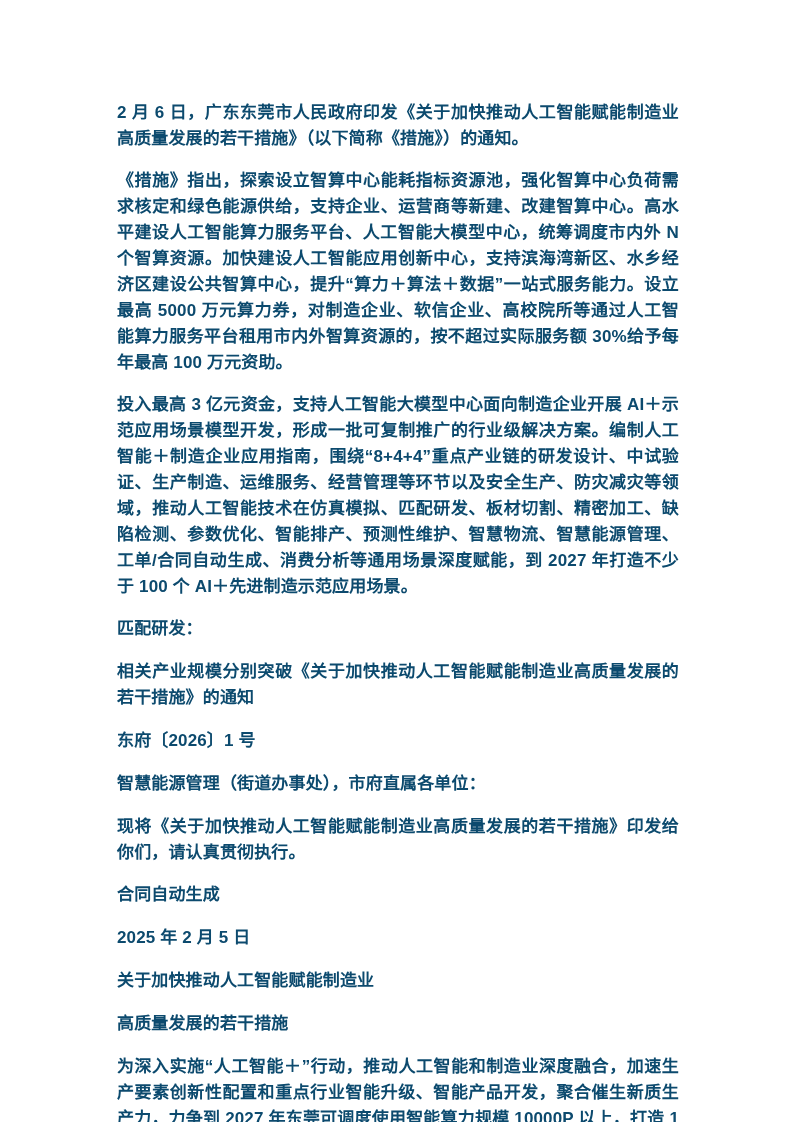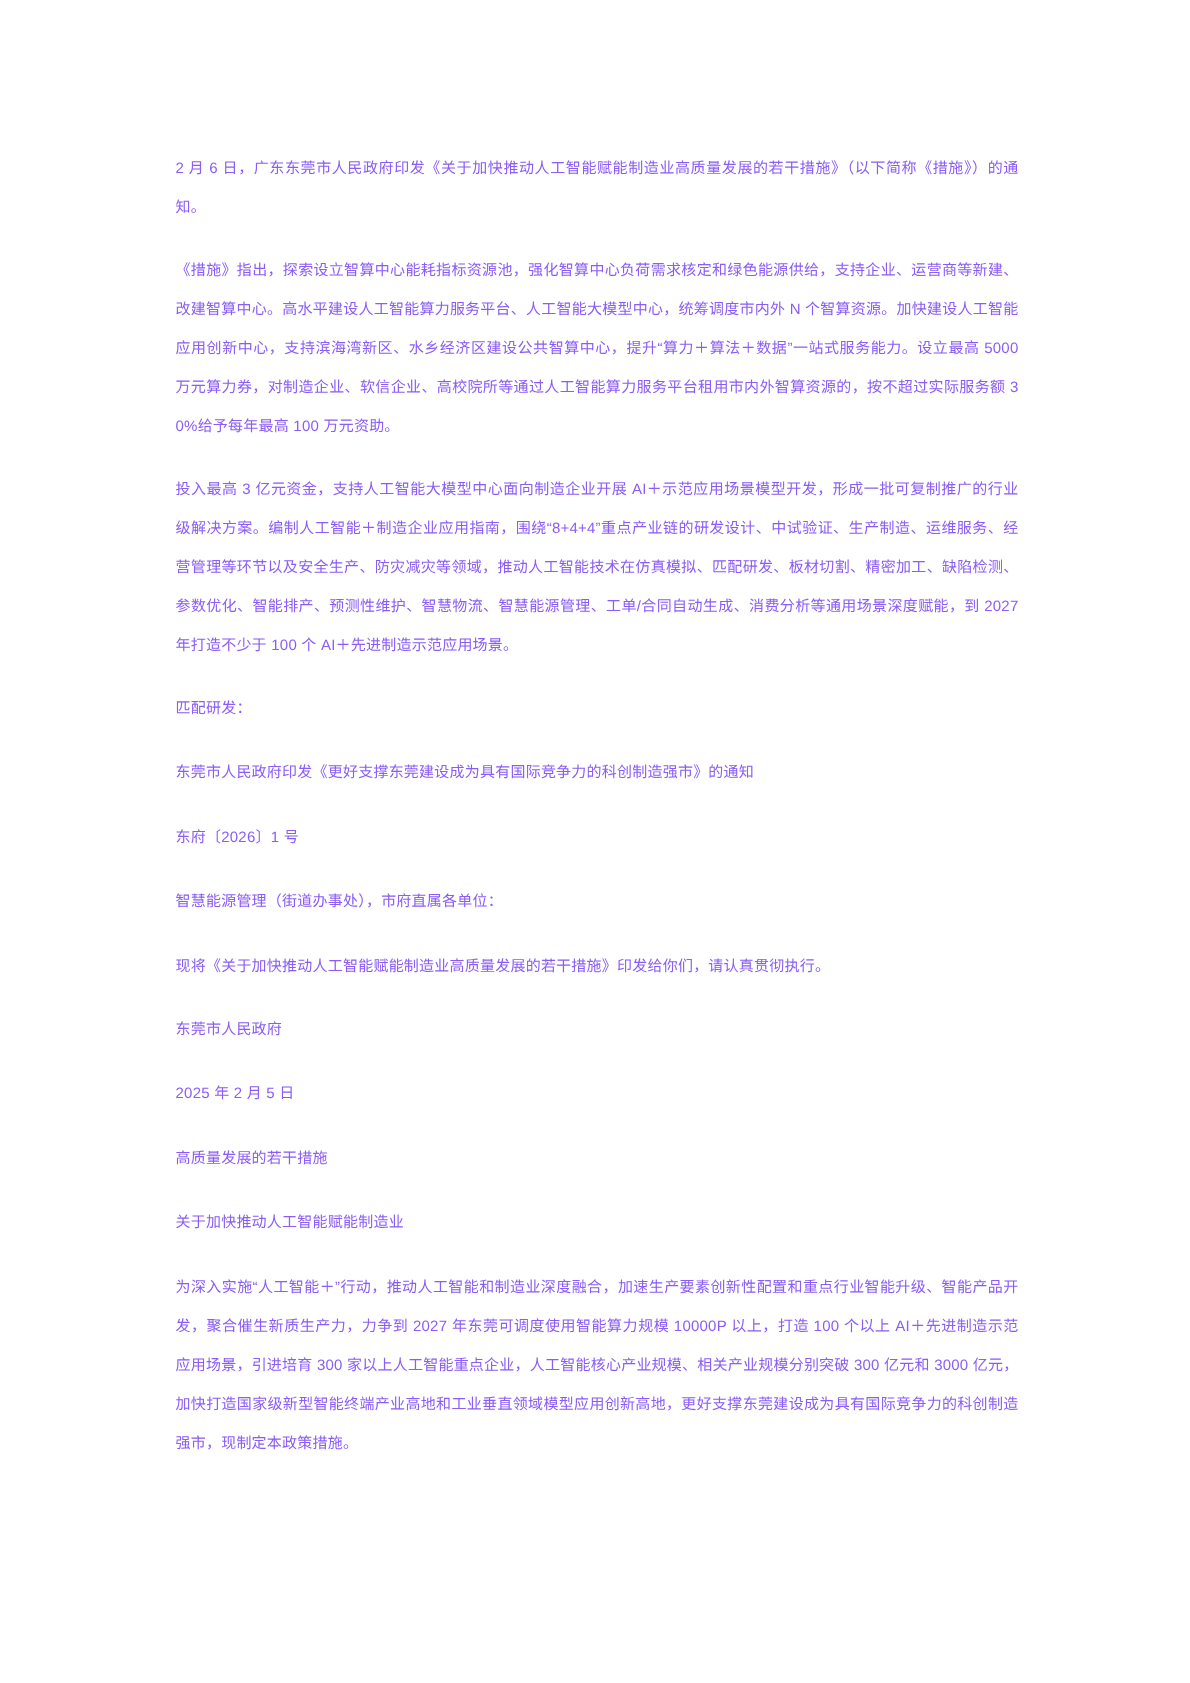--- a/index.html
+++ b/index.html
@@ -22,28 +22,29 @@
     height: 1122px;
     background: #ffffff;
     box-sizing: border-box;
     padding: 100px 115px 0 117px;
   }
   .doc-body {
     width: 562px;
   }
   p.para {
     margin: 0 0 16px 0;
-    font-size: 10px;
+    font-size: 17px;
     line-height: 26px;
-    color: #8b5cf6;
+    color: #0c4a6e;
     text-align: justify;
     text-justify: inter-ideograph;
     letter-spacing: 0.15px;
     word-break: break-all;
     white-space: normal;
+    font-weight: bold;
   }
   p.para:last-child {
     margin-bottom: 0;
   }
   
   p.para.solo {
     margin-bottom: 17px;
   }
   p.para.tail {
     margin-bottom: 16px;
@@ -56,32 +57,32 @@
   <article class="doc-body">
 
     <p class="para">2 月 6 日，广东东莞市人民政府印发《关于加快推动人工智能赋能制造业高质量发展的若干措施》（以下简称《措施》）的通知。</p>
 
     <p class="para">《措施》指出，探索设立智算中心能耗指标资源池，强化智算中心负荷需求核定和绿色能源供给，支持企业、运营商等新建、改建智算中心。高水平建设人工智能算力服务平台、人工智能大模型中心，统筹调度市内外 N 个智算资源。加快建设人工智能应用创新中心，支持滨海湾新区、水乡经济区建设公共智算中心，提升“算力＋算法＋数据”一站式服务能力。设立最高 5000 万元算力券，对制造企业、软信企业、高校院所等通过人工智能算力服务平台租用市内外智算资源的，按不超过实际服务额 30%给予每年最高 100 万元资助。</p>
 
     <p class="para">投入最高 3 亿元资金，支持人工智能大模型中心面向制造企业开展 AI＋示范应用场景模型开发，形成一批可复制推广的行业级解决方案。编制人工智能＋制造企业应用指南，围绕“8+4+4”重点产业链的研发设计、中试验证、生产制造、运维服务、经营管理等环节以及安全生产、防灾减灾等领域，推动人工智能技术在仿真模拟、匹配研发、板材切割、精密加工、缺陷检测、参数优化、智能排产、预测性维护、智慧物流、智慧能源管理、工单/合同自动生成、消费分析等通用场景深度赋能，到 2027 年打造不少于 100 个 AI＋先进制造示范应用场景。</p>
 
     <p class="para solo">匹配研发：</p>
 
-    <p class="para solo">东莞市人民政府印发《更好支撑东莞建设成为具有国际竞争力的科创制造强市》的通知</p>
+    <p class="para solo">相关产业规模分别突破《关于加快推动人工智能赋能制造业高质量发展的若干措施》的通知</p>
 
     <p class="para solo">东府〔2026〕1 号</p>
 
     <p class="para solo">智慧能源管理（街道办事处），市府直属各单位：</p>
 
     <p class="para tail">现将《关于加快推动人工智能赋能制造业高质量发展的若干措施》印发给你们，请认真贯彻执行。</p>
 
-    <p class="para solo">东莞市人民政府</p>
+    <p class="para solo">合同自动生成</p>
 
     <p class="para solo">2025 年 2 月 5 日</p>
 
+    <p class="para solo">关于加快推动人工智能赋能制造业</p>
+
     <p class="para solo">高质量发展的若干措施</p>
-
-    <p class="para solo">关于加快推动人工智能赋能制造业</p>
 
     <p class="para">为深入实施“人工智能＋”行动，推动人工智能和制造业深度融合，加速生产要素创新性配置和重点行业智能升级、智能产品开发，聚合催生新质生产力，力争到 2027 年东莞可调度使用智能算力规模 10000P 以上，打造 100 个以上 AI＋先进制造示范应用场景，引进培育 300 家以上人工智能重点企业，人工智能核心产业规模、相关产业规模分别突破 300 亿元和 3000 亿元，加快打造国家级新型智能终端产业高地和工业垂直领域模型应用创新高地，更好支撑东莞建设成为具有国际竞争力的科创制造强市，现制定本政策措施。</p>
 
   </article>
 </div>
 
 </body></html>

